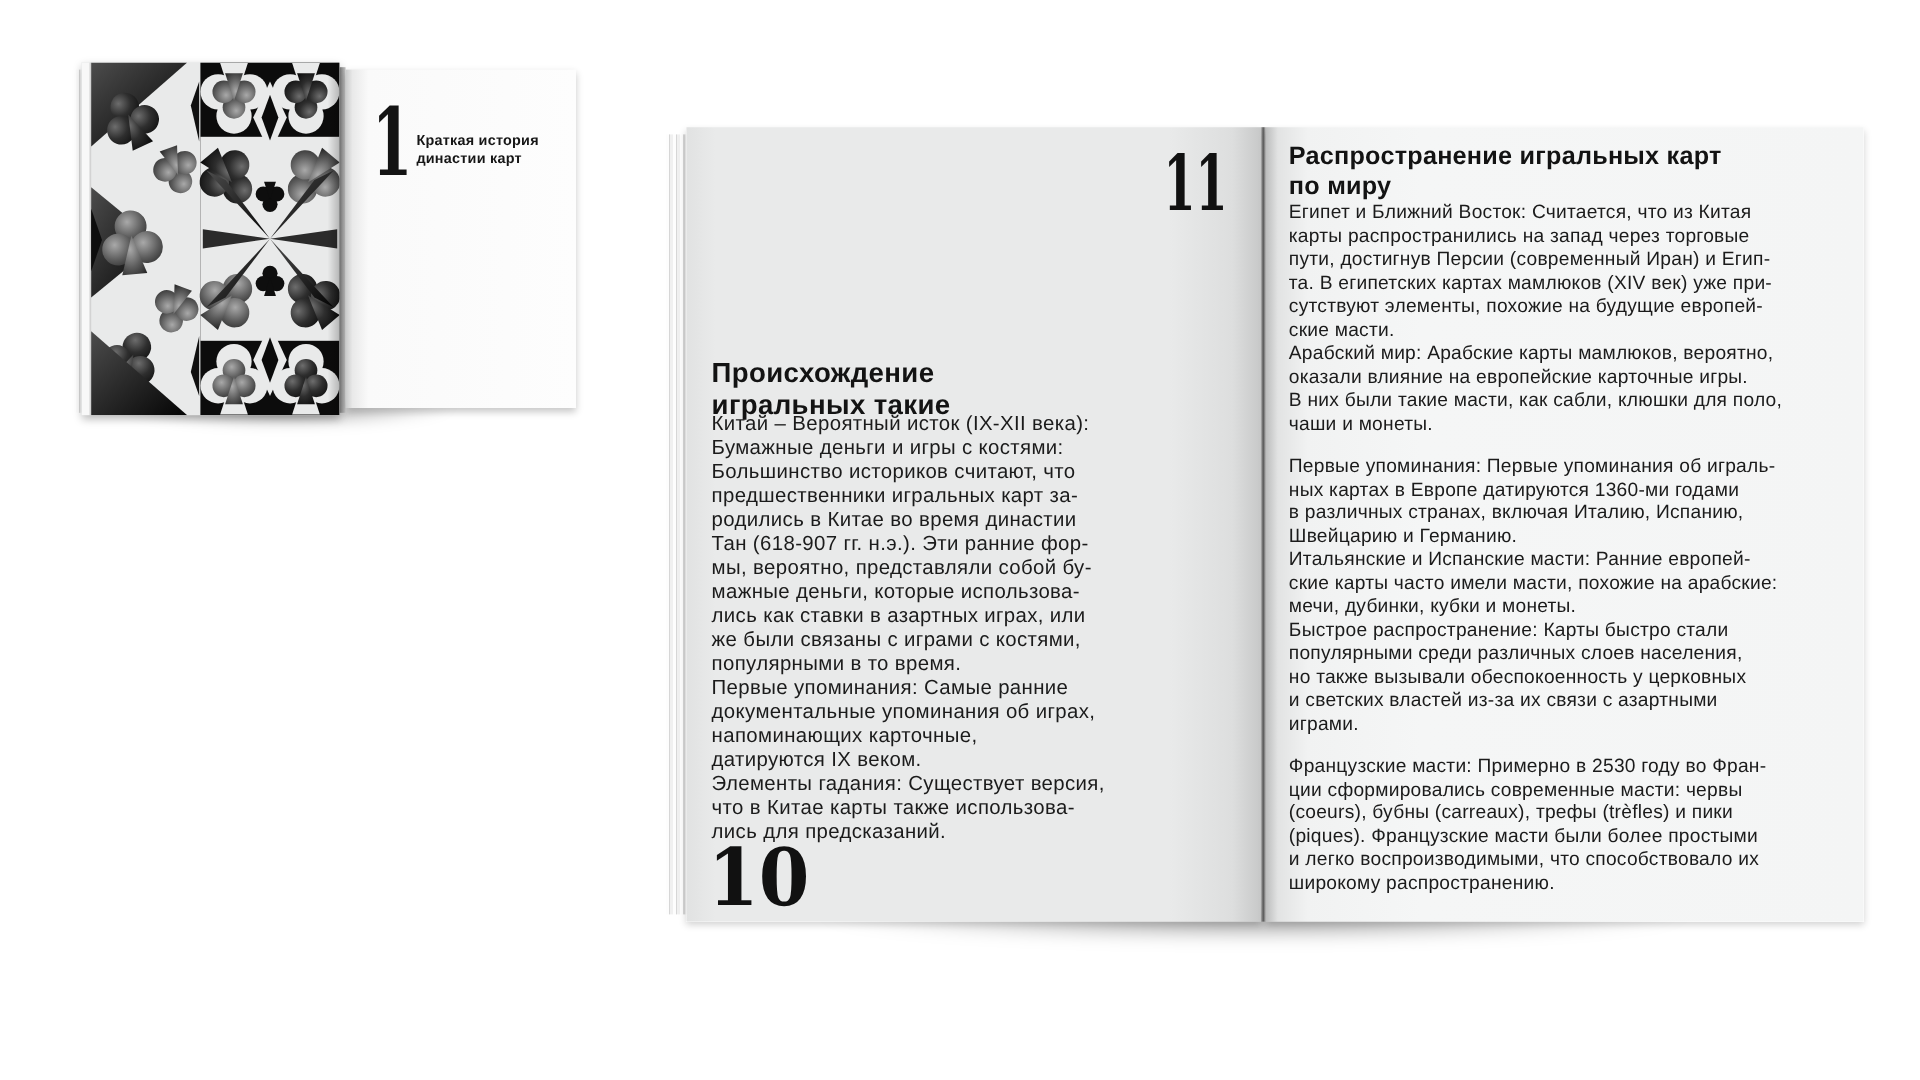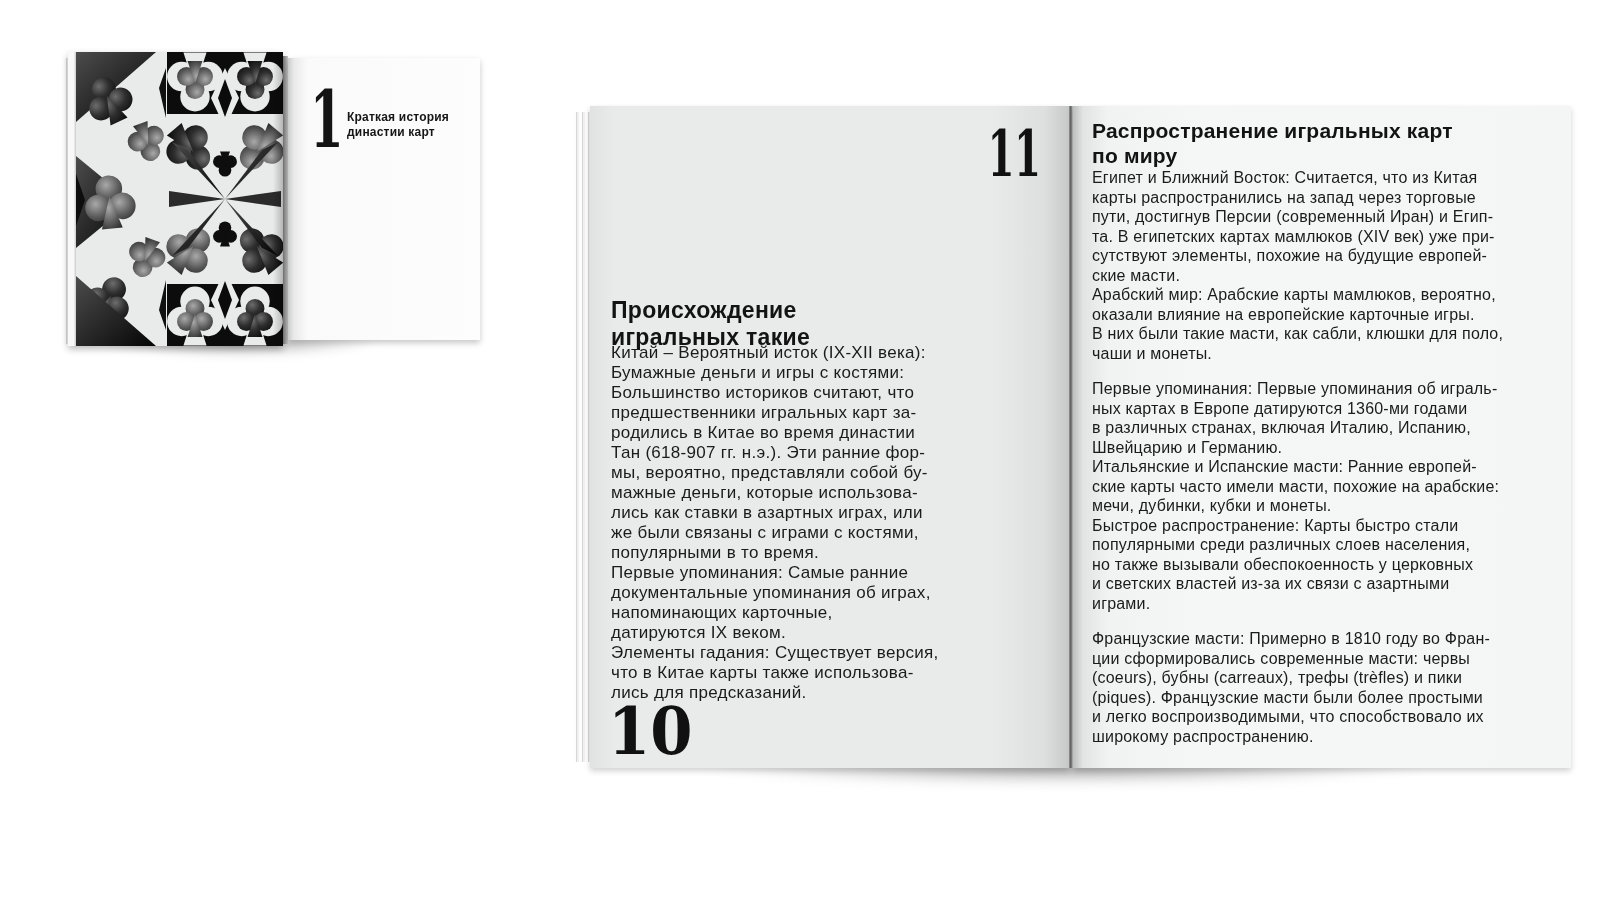--- a/index.html
+++ b/index.html
@@ -21,21 +21,21 @@
             background:linear-gradient(90deg,#6f6f6f,#c6c6c6);}
   .chapter-page{position:absolute;left:224px;top:12px;width:192px;height:282px;
                 background:linear-gradient(90deg,#c9caca 0,#e9e9e9 3%,#fafafa 10%,#fdfdfd 100%);
                 box-shadow:0 3px 6px rgba(0,0,0,.22);}
   .chapter-num{position:absolute;left:22px;top:23px;font-family:"DejaVu Serif",serif;font-weight:700;
                font-size:78px;line-height:1;color:#141414;transform:scaleX(.62);transform-origin:left top;}
   .chapter-label{position:absolute;left:59px;top:52px;font-weight:700;font-size:12px;line-height:14.5px;
                  letter-spacing:.2px;color:#161616;}
 
   
-  .spread-large{position:absolute;left:573px;top:86px;width:980px;height:712px;}
+  .spread-large{position:absolute;left:555px;top:86px;width:980px;height:712px;}
   .lg-shadow{position:absolute;left:10px;right:10px;top:676px;height:30px;
              background:radial-gradient(ellipse 52% 100% at 50% 0,rgba(0,0,0,.45),rgba(0,0,0,0) 74%);
              filter:blur(6px);}
   .edges-left{position:absolute;left:0;top:26px;width:17px;height:650px;
               background:repeating-linear-gradient(90deg,#fdfdfd 0 2.5px,#d6d6d6 2.5px 3.5px,#f0f0f0 3.5px 6px);}
   .edges-right{position:absolute;left:964px;top:26px;width:15px;height:650px;
                background:repeating-linear-gradient(90deg,#f0f0f0 0 2.5px,#d6d6d6 2.5px 3.5px,#fdfdfd 3.5px 6px);}
   .page-ten{position:absolute;left:17px;top:20px;width:479px;height:662px;
             background:linear-gradient(90deg,#e1e2e2 0,#e9eaea 5%,#e9eaea 84%,#dddede 95%,#c7c8c8 100%);
             box-shadow:0 3px 6px rgba(0,0,0,.18);}
@@ -212,21 +212,21 @@
 в различных странах, включая Италию, Испанию,
 Швейцарию и Германию.
 Итальянские и Испанские масти: Ранние европей-
 ские карты часто имели масти, похожие на арабские:
 мечи, дубинки, кубки и монеты.
 Быстрое распространение: Карты быстро стали
 популярными среди различных слоев населения,
 но также вызывали обеспокоенность у церковных
 и светских властей из-за их связи с азартными
 играми.</p>
-        <p>Французские масти: Примерно в 1810 году во Фран-
+        <p>Французские масти: Примерно в 2530 году во Фран-
 ции сформировались современные масти: червы
 (coeurs), бубны (carreaux), трефы (trèfles) и пики
 (piques). Французские масти были более простыми
 и легко воспроизводимыми, что способствовало их
 широкому распространению.</p>
       </div>
     </div>
   </div>
 
 </div>

